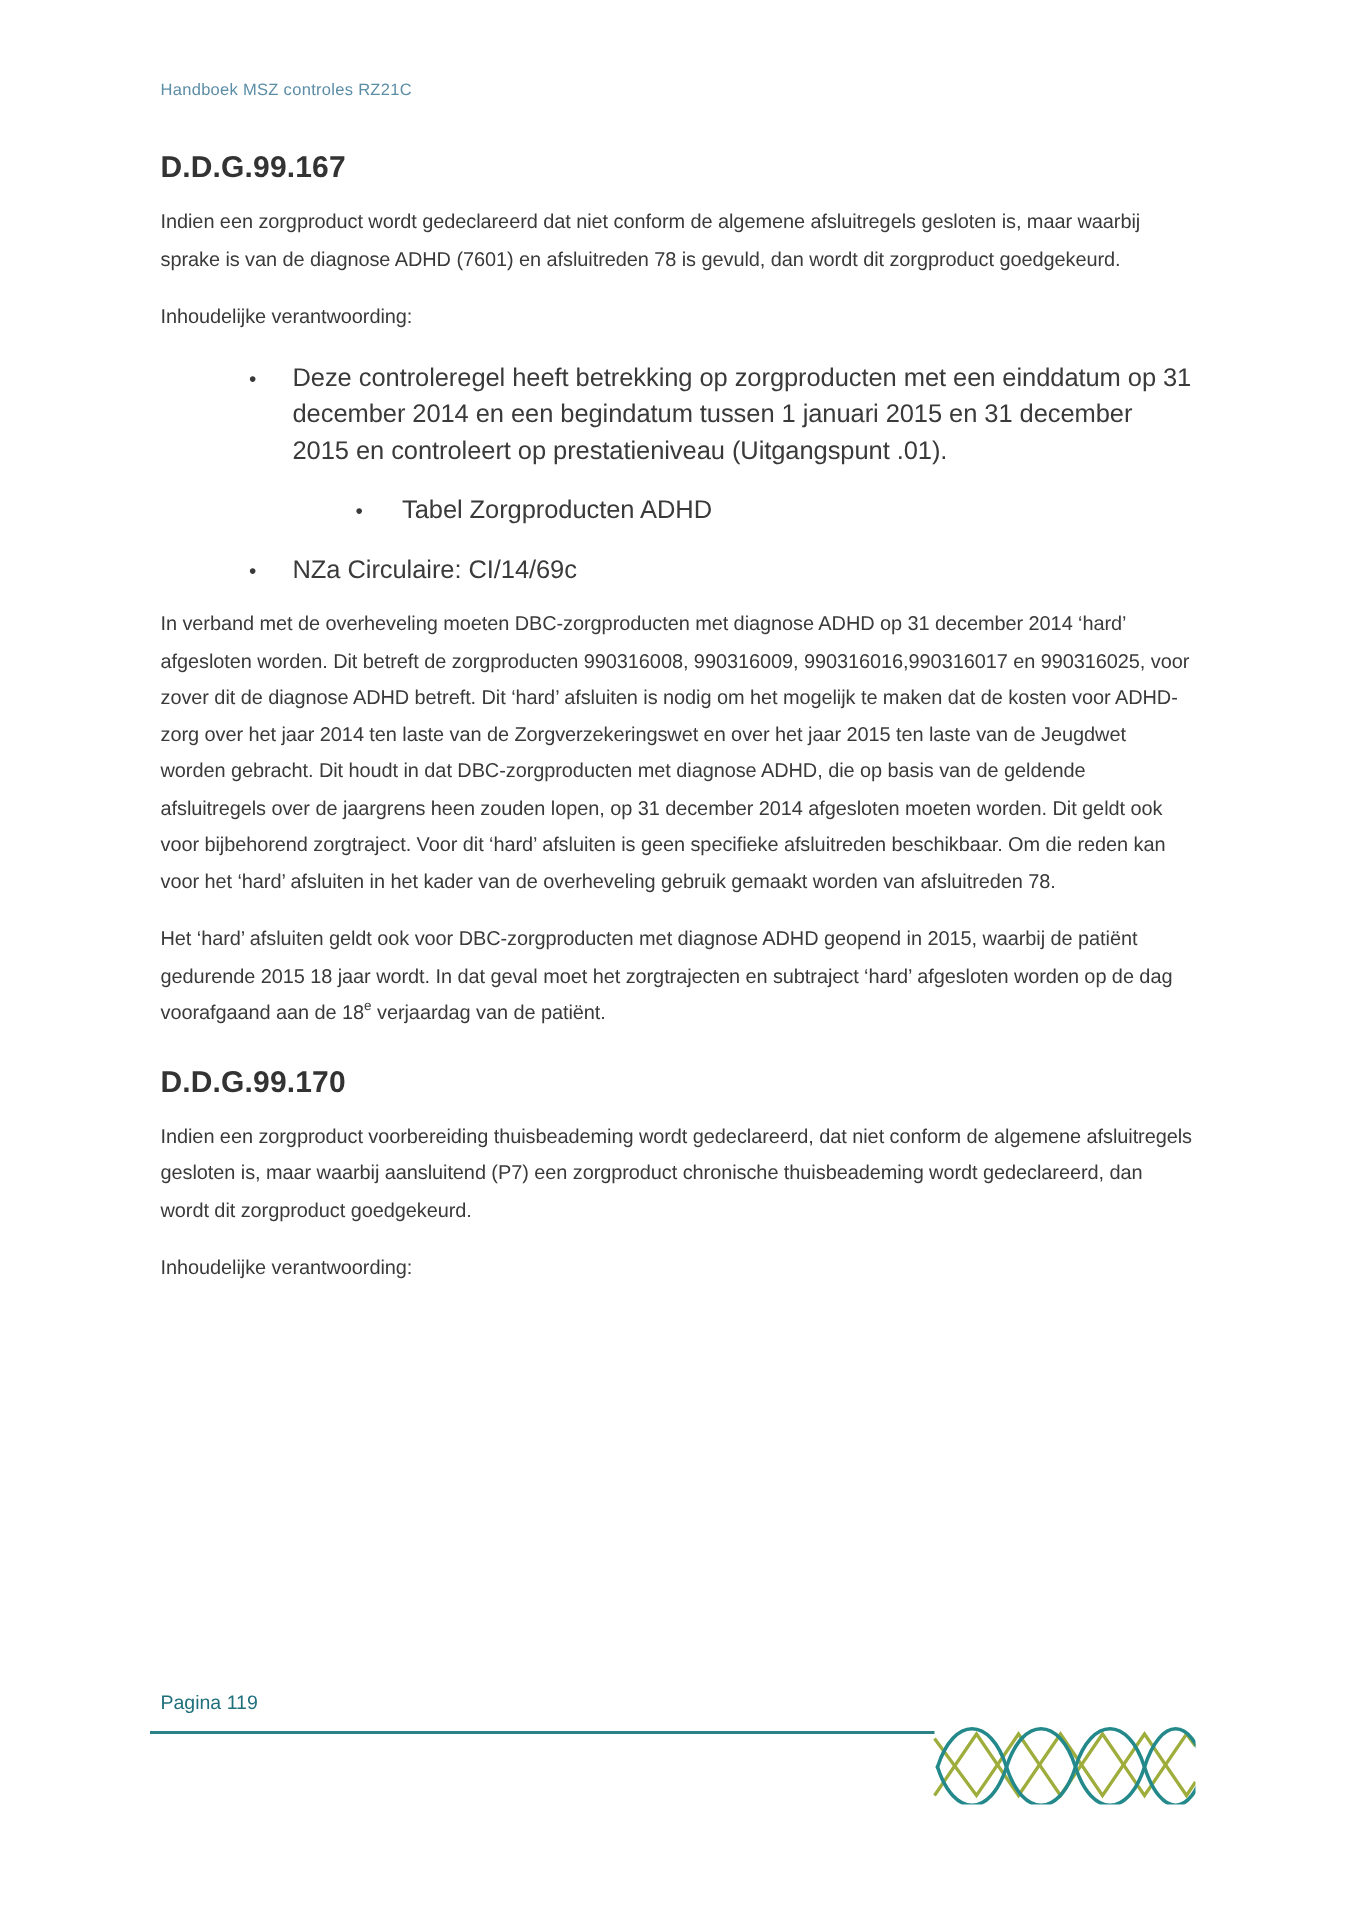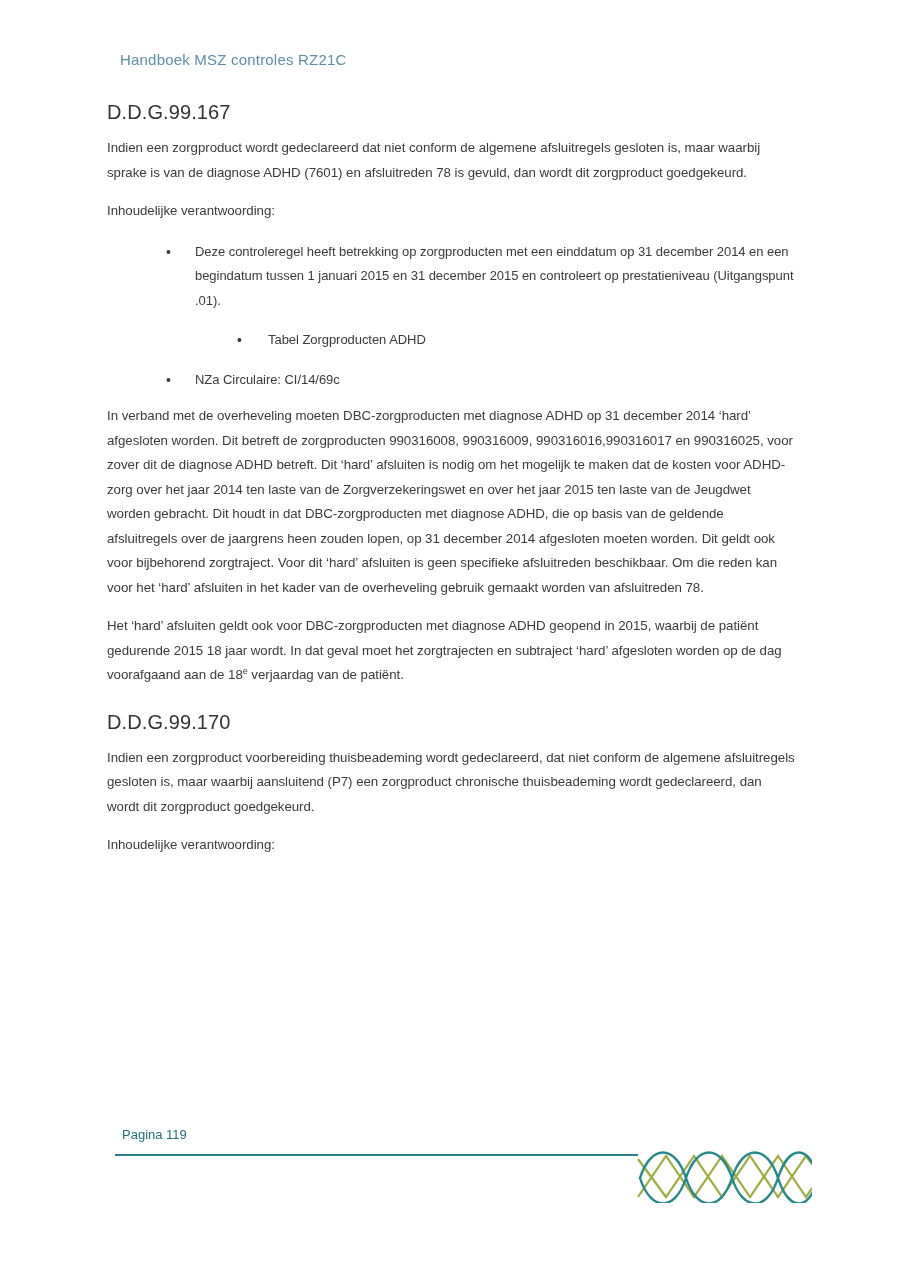--- a/index.html
+++ b/index.html
@@ -12,53 +12,53 @@
   .page {
     position: relative;
     width: 900px; height: 1273px;
     background: #ffffff;
     box-sizing: border-box;
     padding: 52px 104px 0 107px;
   }
   .content { width: 688px; }
 
   .doc-header {
-    font-size: 15px;
+    font-size: 11px;
     line-height: 16px;
     color: #5b8da6;
     letter-spacing: 0.2px;
-    margin: 0 0 30px 13px;
+    margin: 0 0 30px 0;
   }
 
   p.body {
     font-size: 13.3px;
     line-height: 24.5px;
     letter-spacing: -0.05px;
     margin: 0 0 14px 0;
     color: #3a3a3a;
   }
   p.label { margin-bottom: 0; }
 
   h1.section-heading {
     font-size: 20px;
     line-height: 28px;
-    font-weight: 400;
+    font-weight: 700;
     color: #333333;
     margin: 20px 0 10px 0;
     letter-spacing: 0.1px;
   }
 
   ul.bullets {
     list-style: none;
     margin: 16px 0 12px 0;
     padding: 0;
   }
   ul.bullets li {
     position: relative;
-    font-size: 13px;
+    font-size: 17px;
     line-height: 24.5px;
     letter-spacing: -0.05px;
     margin: 0 0 15px 0;
     padding-left: 88px;
   }
   ul.bullets li.lvl1::before {
     content: "\2022";
     position: absolute;
     left: 59px; top: 0;
     font-size: 14px;
@@ -73,21 +73,21 @@
   ul.bullets li:last-child { margin-bottom: 0; }
 
   sup.ordinal {
     font-size: 9px;
     vertical-align: super;
     line-height: 0;
   }
 
   .footer {
     position: absolute;
-    left: 122px;
+    left: 107px;
     top: 1126px;
     width: 688px;
     height: 110px;
   }
   .page-number {
     font-size: 13px;
     line-height: 18px;
     color: #20707b;
     margin: 0;
   }

